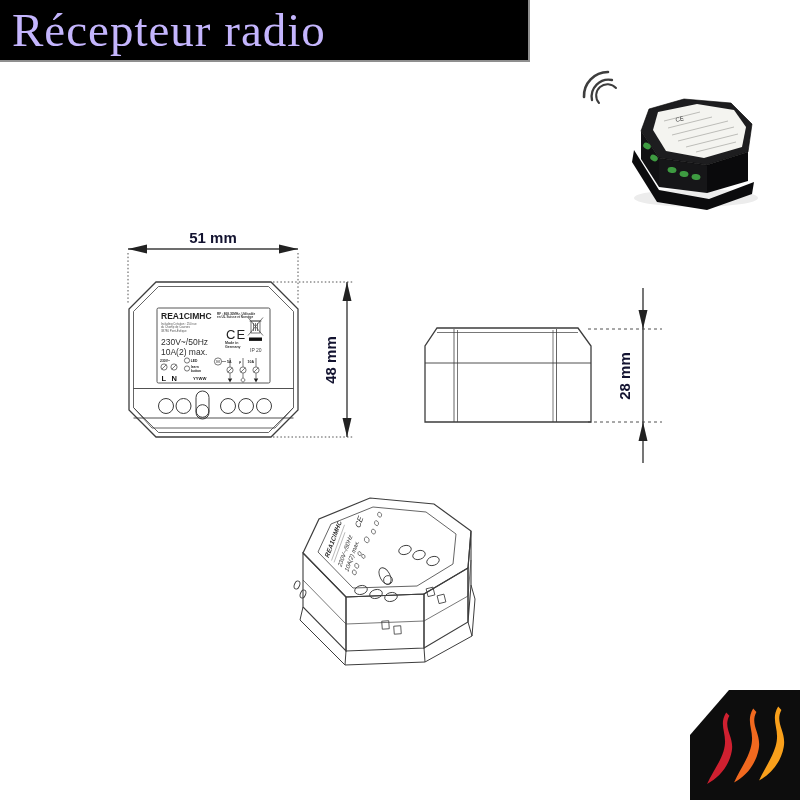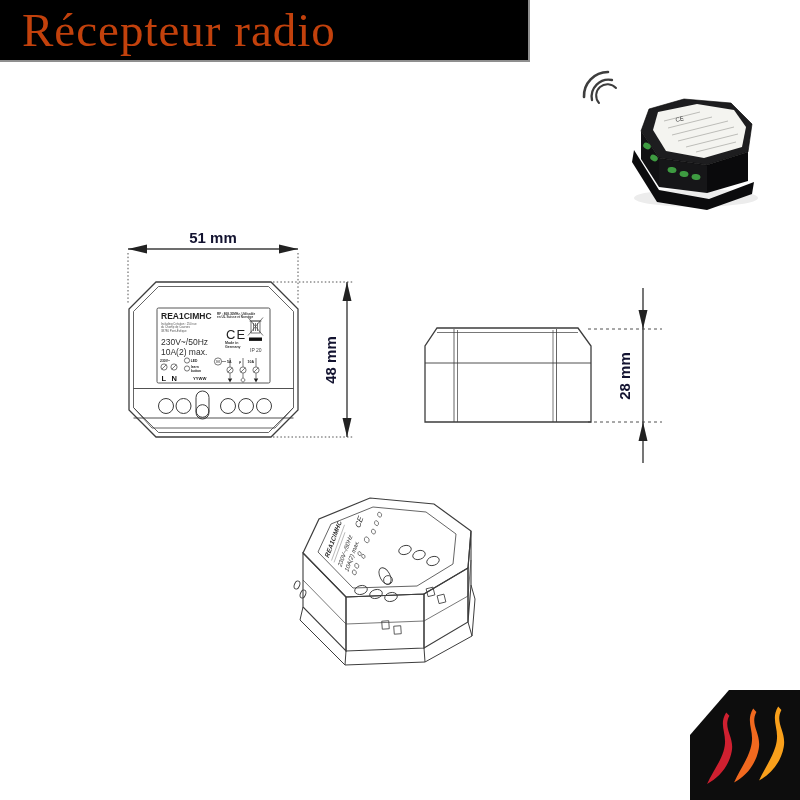--- a/index.html
+++ b/index.html
@@ -4,22 +4,22 @@
 <style>
   html,body{margin:0;padding:0;}
   body{width:800px;height:800px;background:#ffffff;position:relative;overflow:hidden;
        font-family:"Liberation Sans", sans-serif;}
   .stage{position:absolute;left:0;top:0;width:800px;height:800px;}
   .header-bar{
     position:absolute;left:0;top:0;width:528px;height:60px;background:#000000;
     border-right:2px solid #8f8f8f;border-bottom:2px solid #8f8f8f;
     display:flex;align-items:center;z-index:5;}
   .header-title{
-    font-family:"Liberation Serif", serif;font-size:47px;color:#c2410c;
-    padding-left:22px;letter-spacing:1px;white-space:nowrap;}
+    font-family:"Liberation Serif", serif;font-size:47px;color:#c4b5fd;
+    padding-left:12px;letter-spacing:1px;white-space:nowrap;}
   svg{position:absolute;left:0;top:0;}
   svg text{font-family:"Liberation Sans","DejaVu Sans",sans-serif;}
   .dim-text{font-weight:bold;fill:#131330;font-size:15px;}
   .ln{stroke:#3d3d3d;fill:none;}
   .micro{fill:#555;}
 </style>
 </head>
 <body>
 
 <div class="stage">

